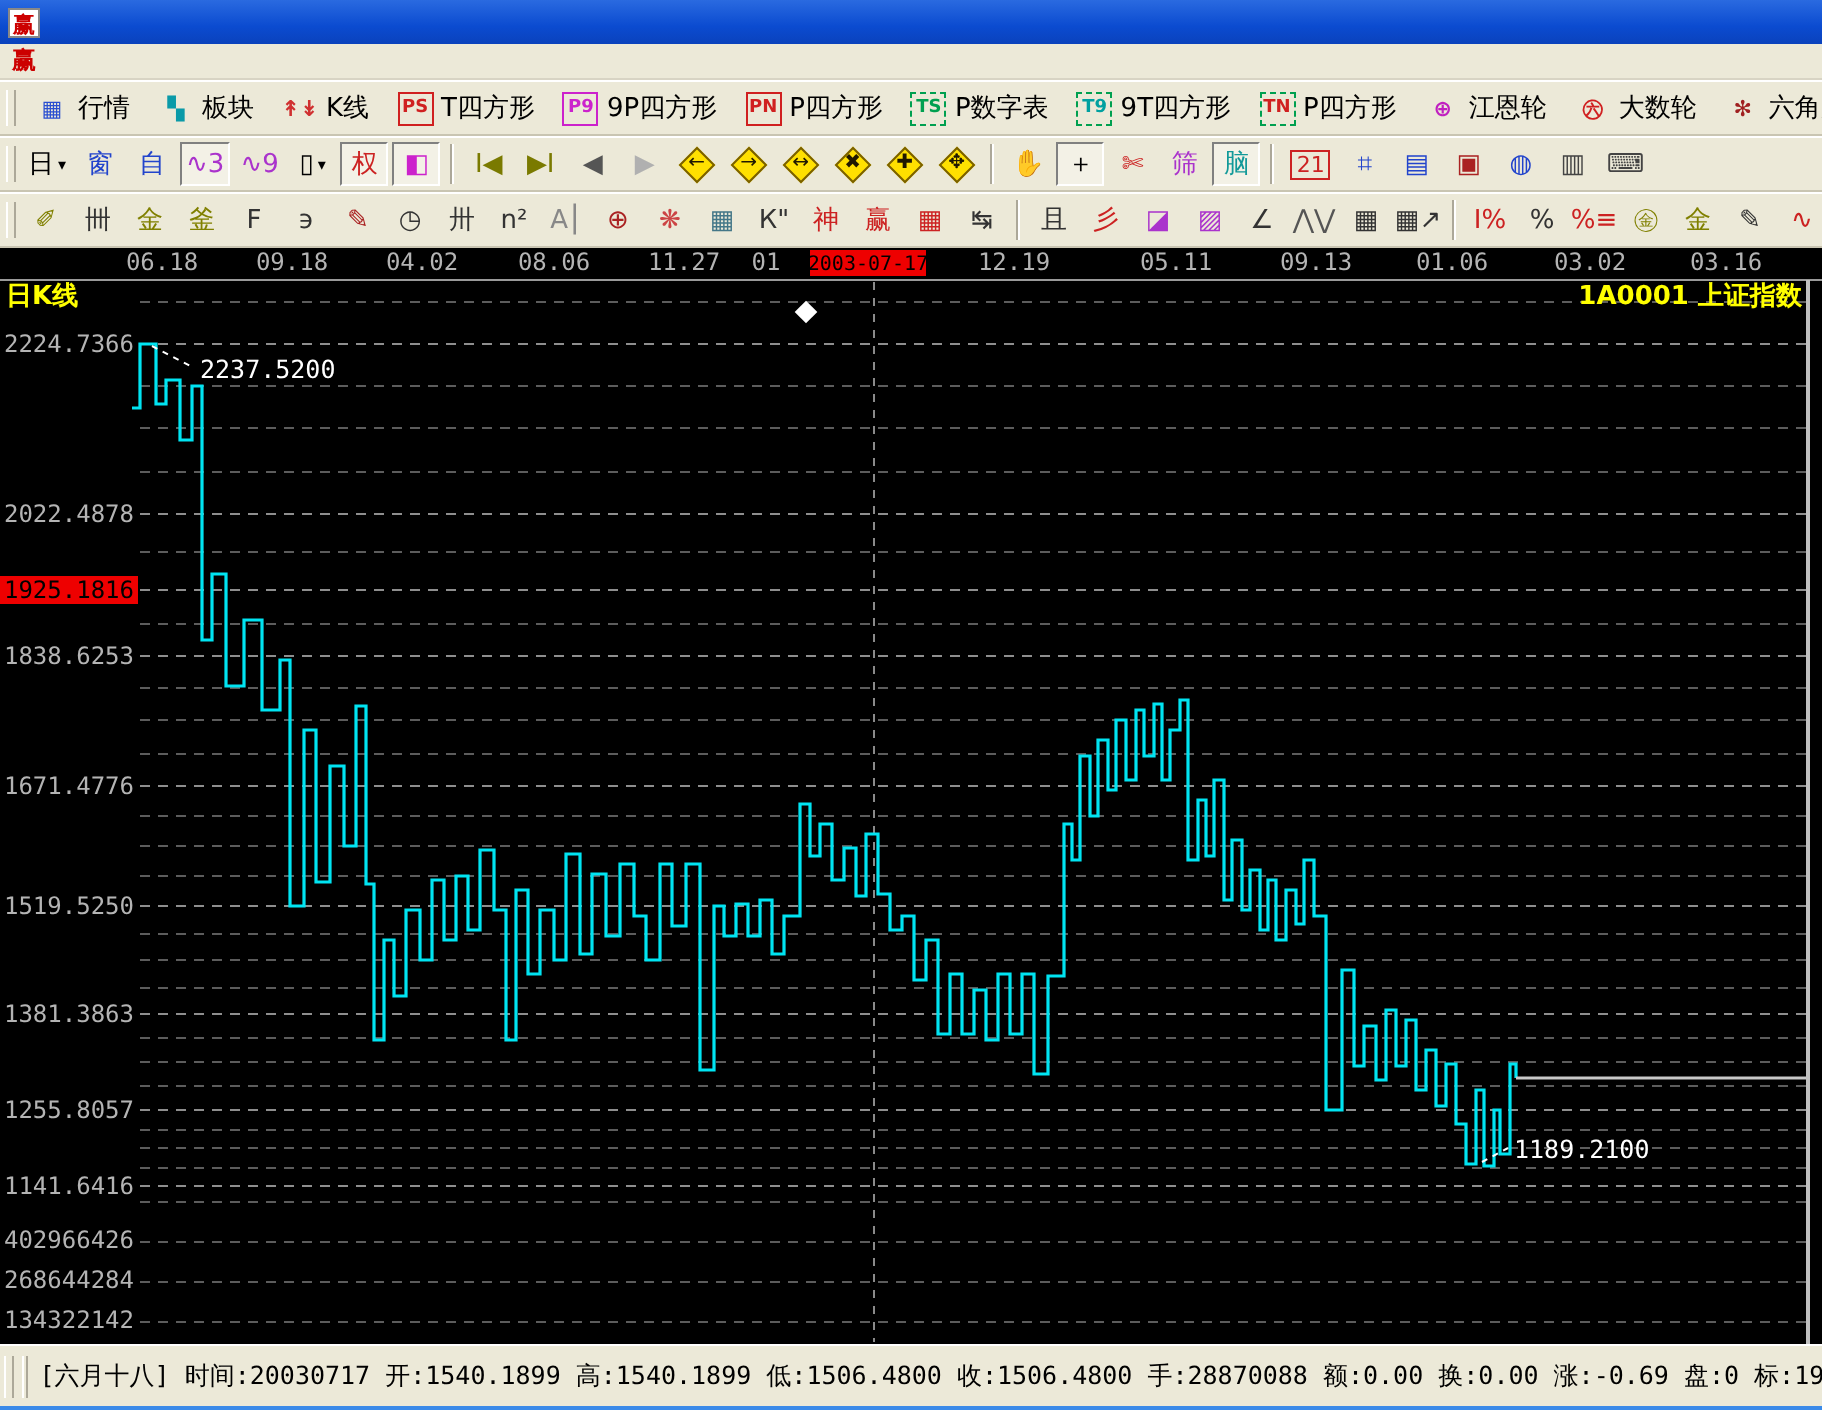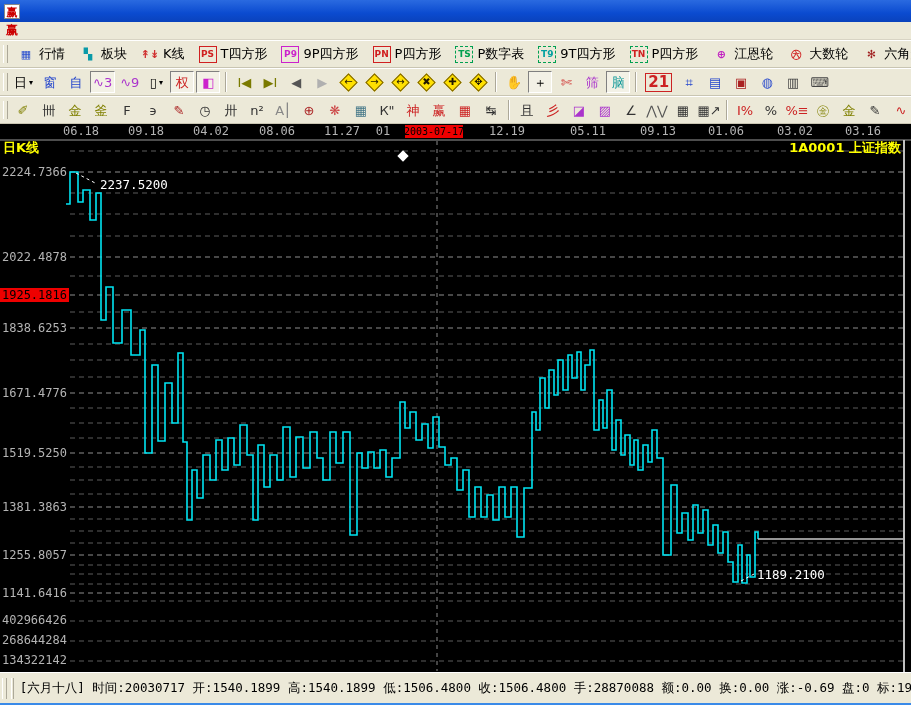--- a/index.html
+++ b/index.html
@@ -30,21 +30,21 @@
     border-left:1px solid #fff;border-right:1px solid #aca899;}
   .tb1{top:40px;height:28px;}
   .tb2{top:68px;height:28px;}
   .tb3{top:96px;height:28px;}
   .tb-sep{width:2px;height:20px;margin:0 4px;border-left:1px solid #aca899;border-right:1px solid #fff;}
   .tb-btn{height:22px;min-width:24px;display:inline-flex;align-items:center;justify-content:center;
     margin:0 1px;border:1px solid transparent;padding:0 2px;cursor:default;position:relative;}
   .tb-btn.pressed{border:1px solid;border-color:#808080 #fff #fff #808080;background:#f3f1e6;}
   .tb-glyph{font-size:13px;line-height:1;font-family:"DejaVu Sans",sans-serif;}
   .tb-drop{font-size:8px;color:#000;margin-left:2px;}
-  .tb-box{border:1px solid currentColor;font-size:15px;font-weight:bold;padding:1px 2px;line-height:1;}
+  .tb-box{border:1px solid currentColor;font-size:11px;font-weight:normal;padding:1px 2px;line-height:1;}
   .diamond-btn{width:24px;height:24px;display:inline-flex;align-items:center;justify-content:center;
     position:relative;margin:0 1px;}
   .diamond-btn .dshape{position:absolute;width:13px;height:13px;background:#ffe000;
     border:1px solid #7a6000;transform:rotate(45deg);}
   .diamond-btn .dglyph{position:relative;font-size:10px;color:#201800;z-index:1;line-height:1;}
 
   
   .tb1-item{display:inline-flex;align-items:center;height:24px;margin:0 3px;padding:0 3px;
     border:1px solid transparent;cursor:default;}
   .tb1-icon{width:18px;height:17px;display:inline-flex;align-items:center;justify-content:center;

